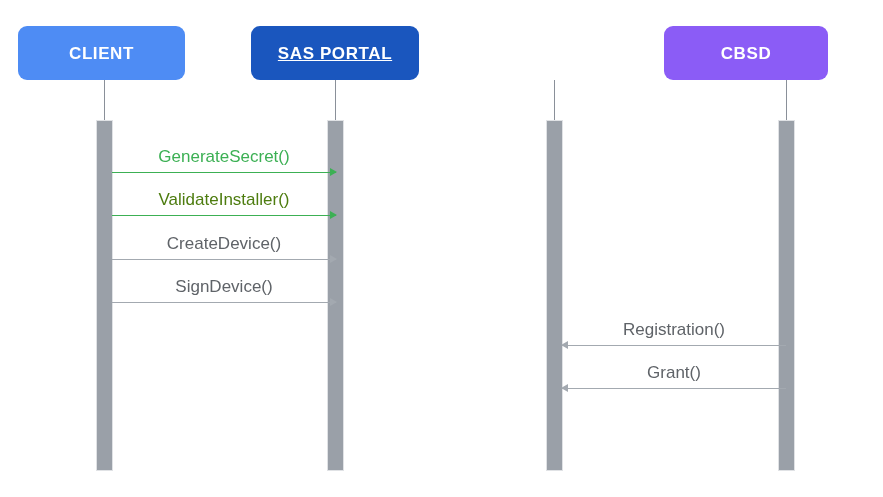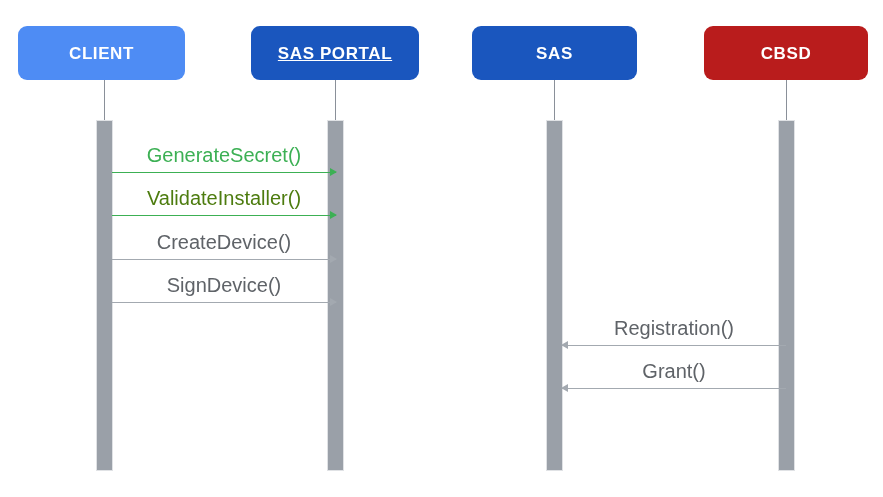--- a/index.html
+++ b/index.html
@@ -84,21 +84,21 @@
     left: -1px;
     border-right-width: 7px;
     border-right-style: solid;
   }
   .message-label {
     position: absolute;
     bottom: 7px;
     left: 0;
     width: 100%;
     text-align: center;
-    font-size: 20px;
+    font-size: 17px;
     line-height: 1;
     white-space: nowrap;
     user-select: none;
   }
 </style>
 </head>
 <body>
 
 <div id="diagram-root">
     <div class="lifeline" style="left: 104px; top: 80px; height: 42px; background: rgb(138, 144, 153);"></div>
@@ -108,24 +108,21 @@
     <div class="activation" style="left: 96px; top: 120px; width: 17px; height: 351px; background: rgb(154, 160, 168); border-color: rgb(224, 226, 229);"></div>
     <div class="activation" style="left: 327px; top: 120px; width: 17px; height: 351px; background: rgb(154, 160, 168); border-color: rgb(224, 226, 229);"></div>
     <div class="activation" style="left: 546px; top: 120px; width: 17px; height: 351px; background: rgb(154, 160, 168); border-color: rgb(224, 226, 229);"></div>
     <div class="activation" style="left: 778px; top: 120px; width: 17px; height: 351px; background: rgb(154, 160, 168); border-color: rgb(224, 226, 229);"></div>
     <div class="participant-box" style="left: 18px; top: 26px; width: 167px; height: 54px; background: rgb(78, 140, 244);">
       <span class="participant-label" style="color: rgb(255, 255, 255);">CLIENT</span>
     </div>
     <div class="participant-box" style="left: 251px; top: 26px; width: 168px; height: 54px; background: rgb(26, 86, 190); text-decoration: underline;">
       <span class="participant-label" style="color: rgb(255, 255, 255);">SAS PORTAL</span>
     </div>
-    <div class="participant-box" style="left: 472px; top: 26px; width: 165px; height: 54px; background: rgb(26, 86, 190);">
-      <span class="participant-label" style="color: rgb(255, 255, 255);">SAS</span>
-    </div>
-    <div class="participant-box" style="left: 704px; top: 26px; width: 164px; height: 54px; background: #b91c1c;">
+    <div class="participant-box" style="left: 664px; top: 26px; width: 164px; height: 54px; background: #8b5cf6;">
       <span class="participant-label" style="color: rgb(255, 255, 255);">CBSD</span>
     </div>
     <div class="message" style="left: 112px; top: 172px; width: 224px;">
       <div class="message-line" style="background: rgb(60, 176, 84);"></div>
       <div class="arrow-head right" style="border-left-color: rgb(60, 176, 84);"></div>
       <div class="message-label" style="color: rgb(60, 176, 84);">GenerateSecret()</div>
     </div>
     <div class="message" style="left: 112px; top: 215px; width: 224px;">
       <div class="message-line" style="background: rgb(60, 176, 84);"></div>
       <div class="arrow-head right" style="border-left-color: rgb(60, 176, 84);"></div>

